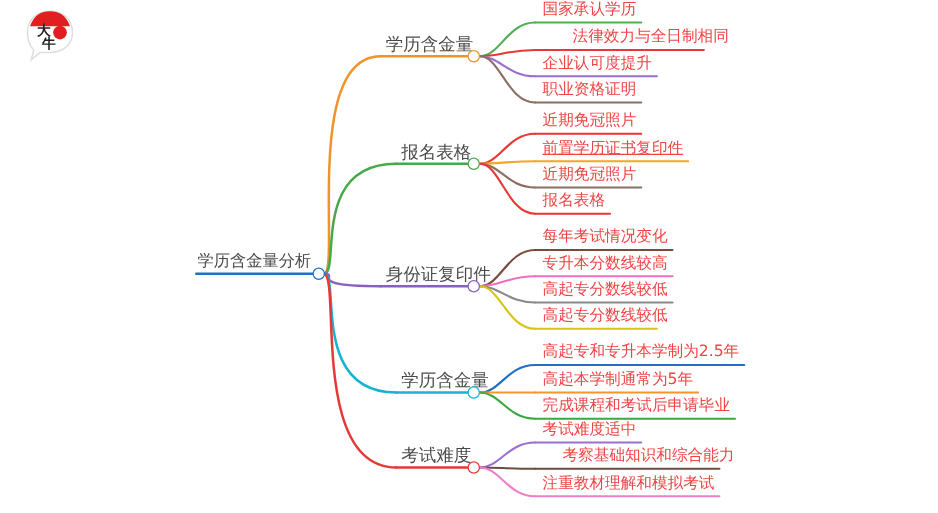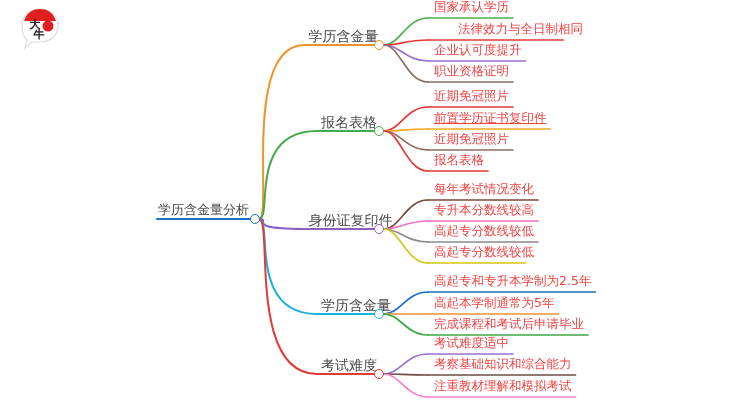--- a/index.html
+++ b/index.html
@@ -148,16 +148,16 @@
       <div class="node node-leaf" style="left: 434px; top: 225px;">高起专分数线较低</div>
       <div class="node node-leaf" style="left: 434px; top: 246px;">高起专分数线较低</div>
       <div class="node node-branch" style="left: 321px; top: 298px;">学历含金量</div>
       <div class="dot" style="left: 374px; top: 309px; width: 10px; height: 10px; border: 1.6px solid rgb(23, 179, 212);"></div>
       <div class="node node-leaf" style="left: 434px; top: 275px;">高起专和专升本学制为2.5年</div>
       <div class="node node-leaf" style="left: 434px; top: 297px;">高起本学制通常为5年</div>
       <div class="node node-leaf" style="left: 434px; top: 318px;">完成课程和考试后申请毕业</div>
       <div class="node node-branch" style="left: 321px; top: 358px;">考试难度</div>
       <div class="dot" style="left: 374px; top: 369px; width: 10px; height: 10px; border: 1.6px solid rgb(229, 57, 53);"></div>
       <div class="node node-leaf" style="left: 434px; top: 337px;">考试难度适中</div>
-      <div class="node node-leaf" style="left: 434px; top: 358px;">考察基础知识和综合能力</div>
+      <div class="node node-leaf" style="left: 450px; top: 358px;">考察基础知识和综合能力</div>
       <div class="node node-leaf" style="left: 434px; top: 380px;">注重教材理解和模拟考试</div>
     </div>
 </div>
 
 </body></html>

